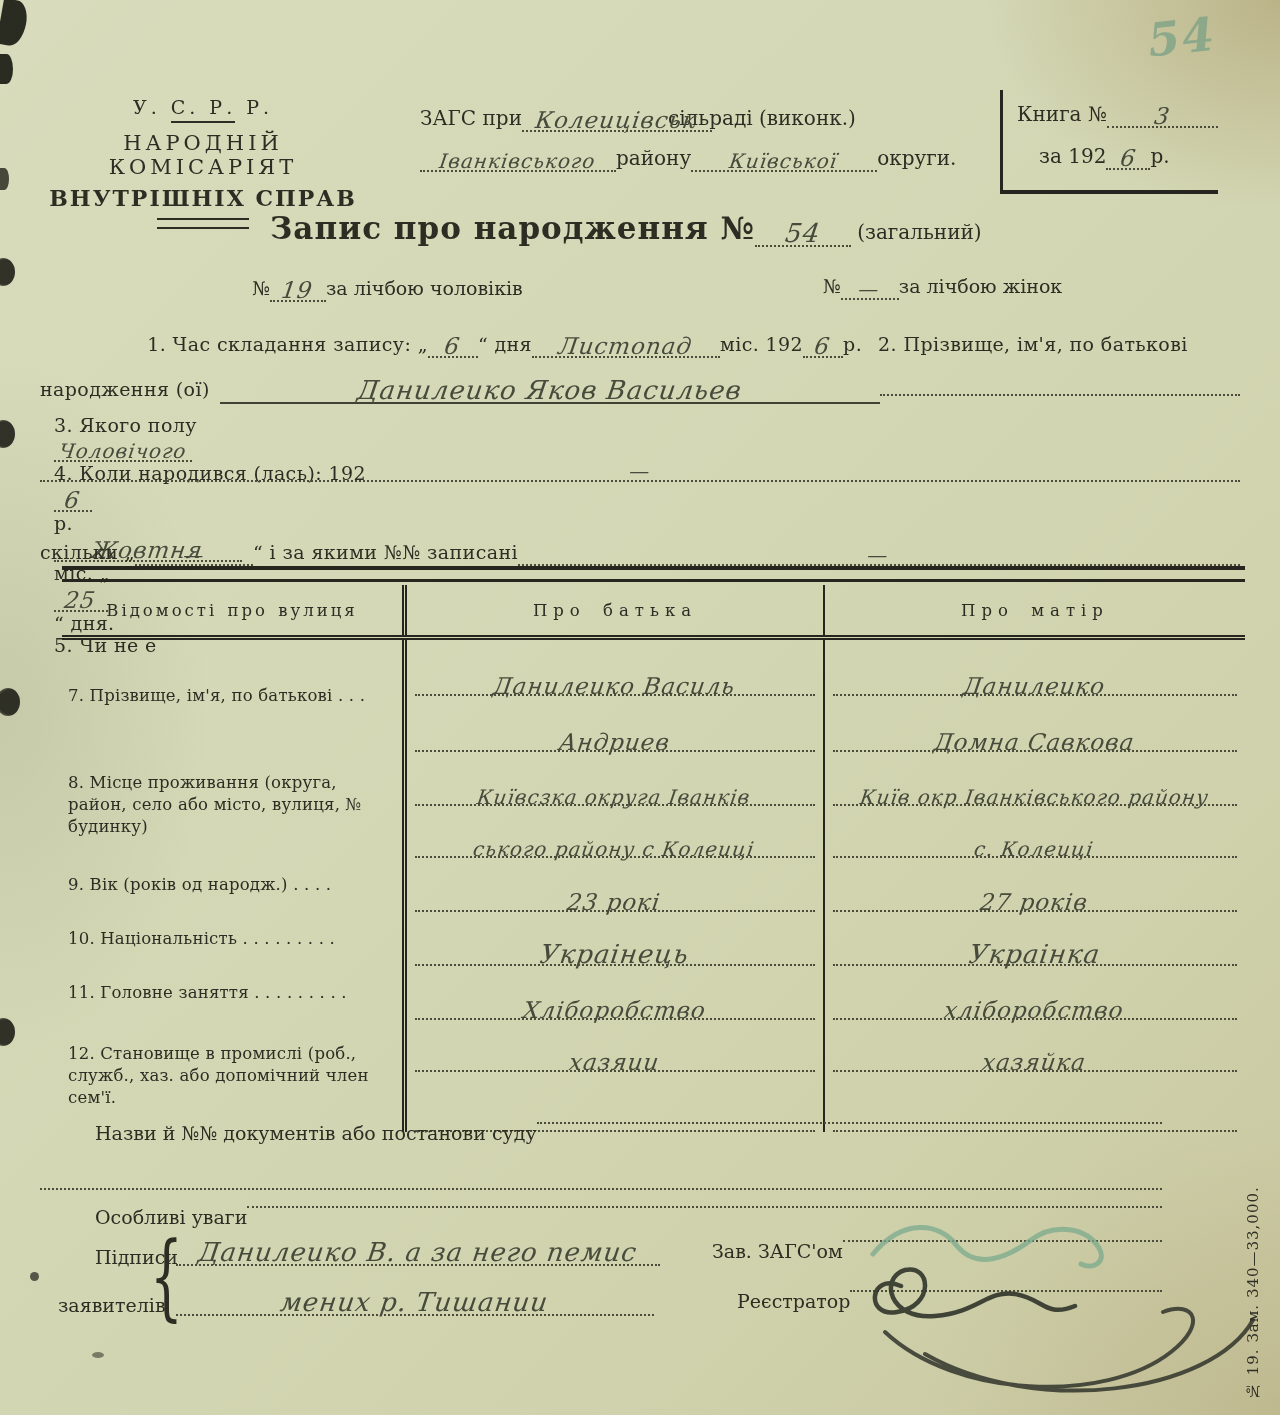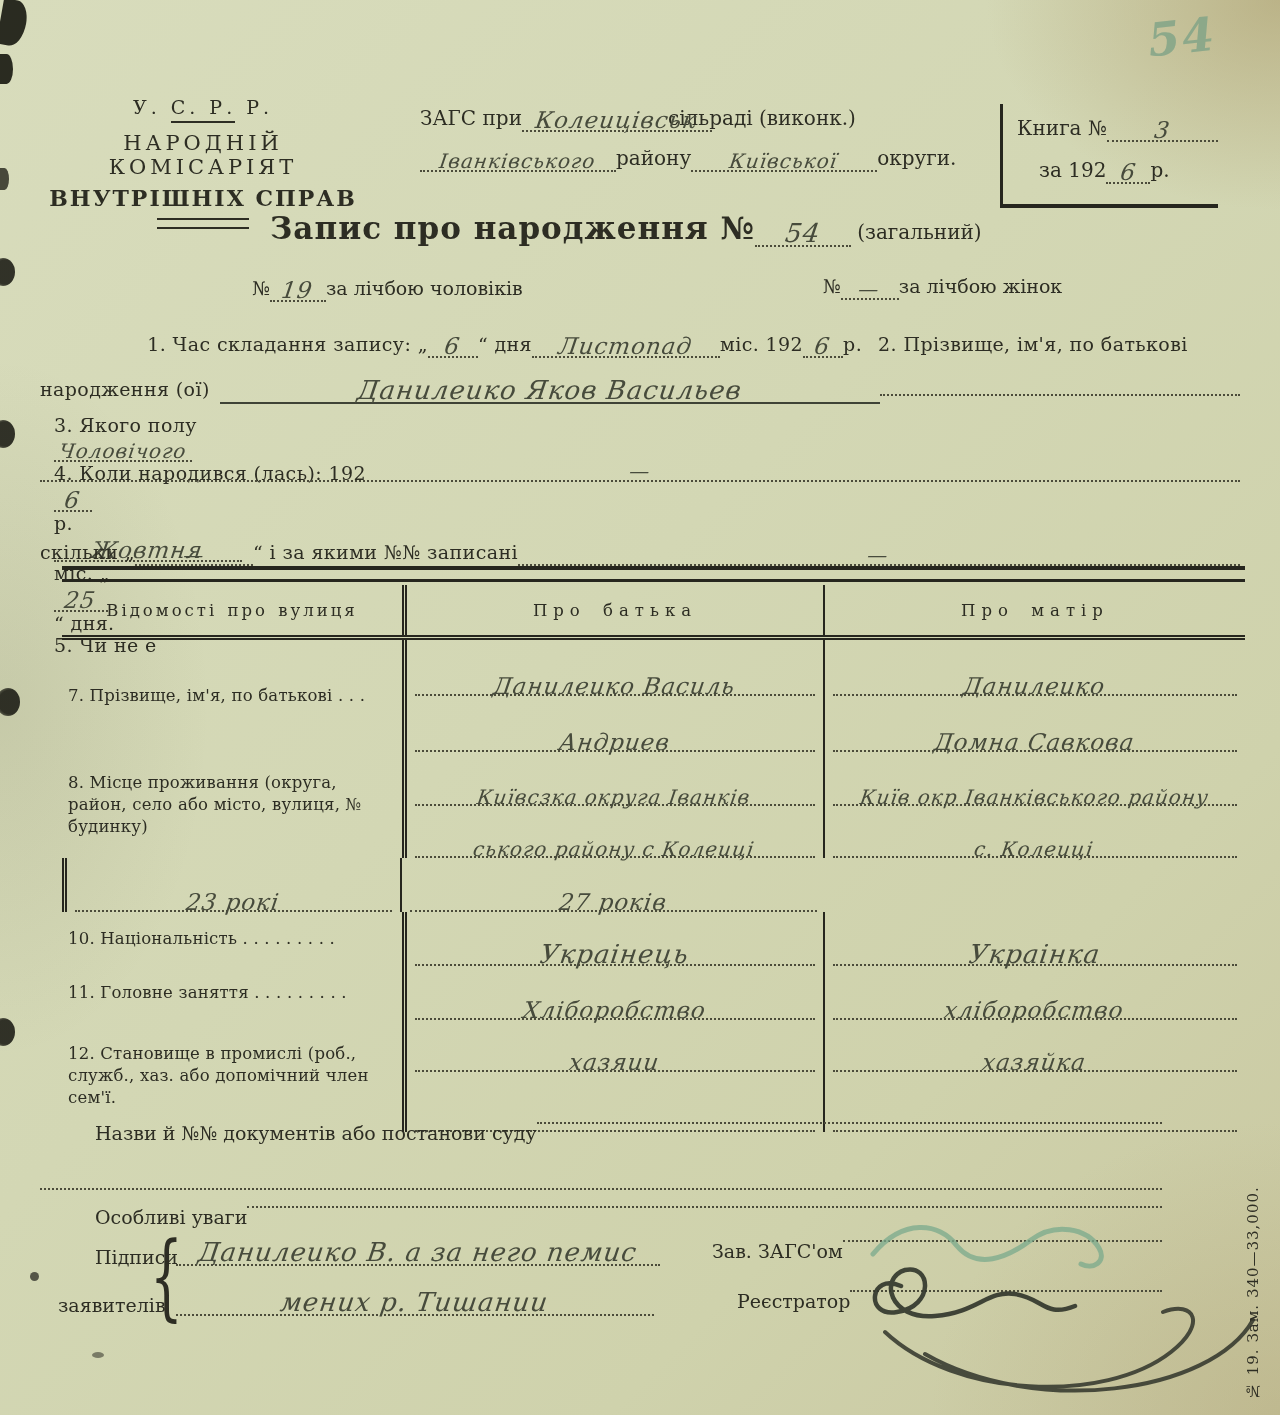--- a/index.html
+++ b/index.html
@@ -29,21 +29,21 @@
   
   .org{position:absolute; left:38px; top:96px; width:330px; text-align:center;}
   .org-1{font-size:19px; letter-spacing:4px;}
   .org-u1{width:64px; height:0; border-bottom:2px solid #2d2d23; margin:3px auto 8px;}
   .org-2{font-size:21px; letter-spacing:4px;}
   .org-3{font-size:22px; font-weight:bold; letter-spacing:2px; margin-top:6px;}
   .org-u2{width:92px; height:7px; border-top:2px solid #2d2d23; border-bottom:2px solid #2d2d23; margin:7px auto 0;}
   .zags{position:absolute; left:420px; top:104px; width:560px; font-size:20px;}
   .zline{display:flex; align-items:baseline; margin-bottom:14px;}
   .book{
-    position:absolute; left:1000px; top:104px; width:218px; height:104px;
+    position:absolute; left:1000px; top:90px; width:218px; height:104px;
     border-left:3px solid #26261e; border-bottom:4px solid #26261e;
     padding:10px 0 0 14px; box-sizing:border-box; font-size:20px;
   }
   .bline{display:flex; align-items:baseline; margin-bottom:14px;}
   .corner-num{
     position:absolute; left:1148px; top:10px; font-size:46px; font-weight:bold;
     font-style:italic; color:#7fa387; opacity:.8; transform:rotate(-6deg); letter-spacing:2px;
   }
   
   .title{position:absolute; left:270px; top:210px; display:flex; align-items:baseline;}
@@ -284,20 +284,23 @@
         <div class="vline h52">
             <span class="hw hw-sm">Київ окр Іванківського району</span>
           </div>
         <div class="vline h50">
             <span class="hw hw-sm">с. Колеиці</span>
           </div>
       </div>
     </div>
 
     <div class="trow">
+      <div class="tc tc1 lblcell">
+          <div class="lbl">9. Вік (років од народж.) . . . .</div>
+        </div>
       <div class="tc tc2">
           <div class="vline h52">
             <span class="hw hw-md">23 рокі</span>
           </div>
         </div>
       <div class="tc tc3">
           <div class="vline h52">
             <span class="hw hw-md">27 років</span>
           </div>
         </div>

